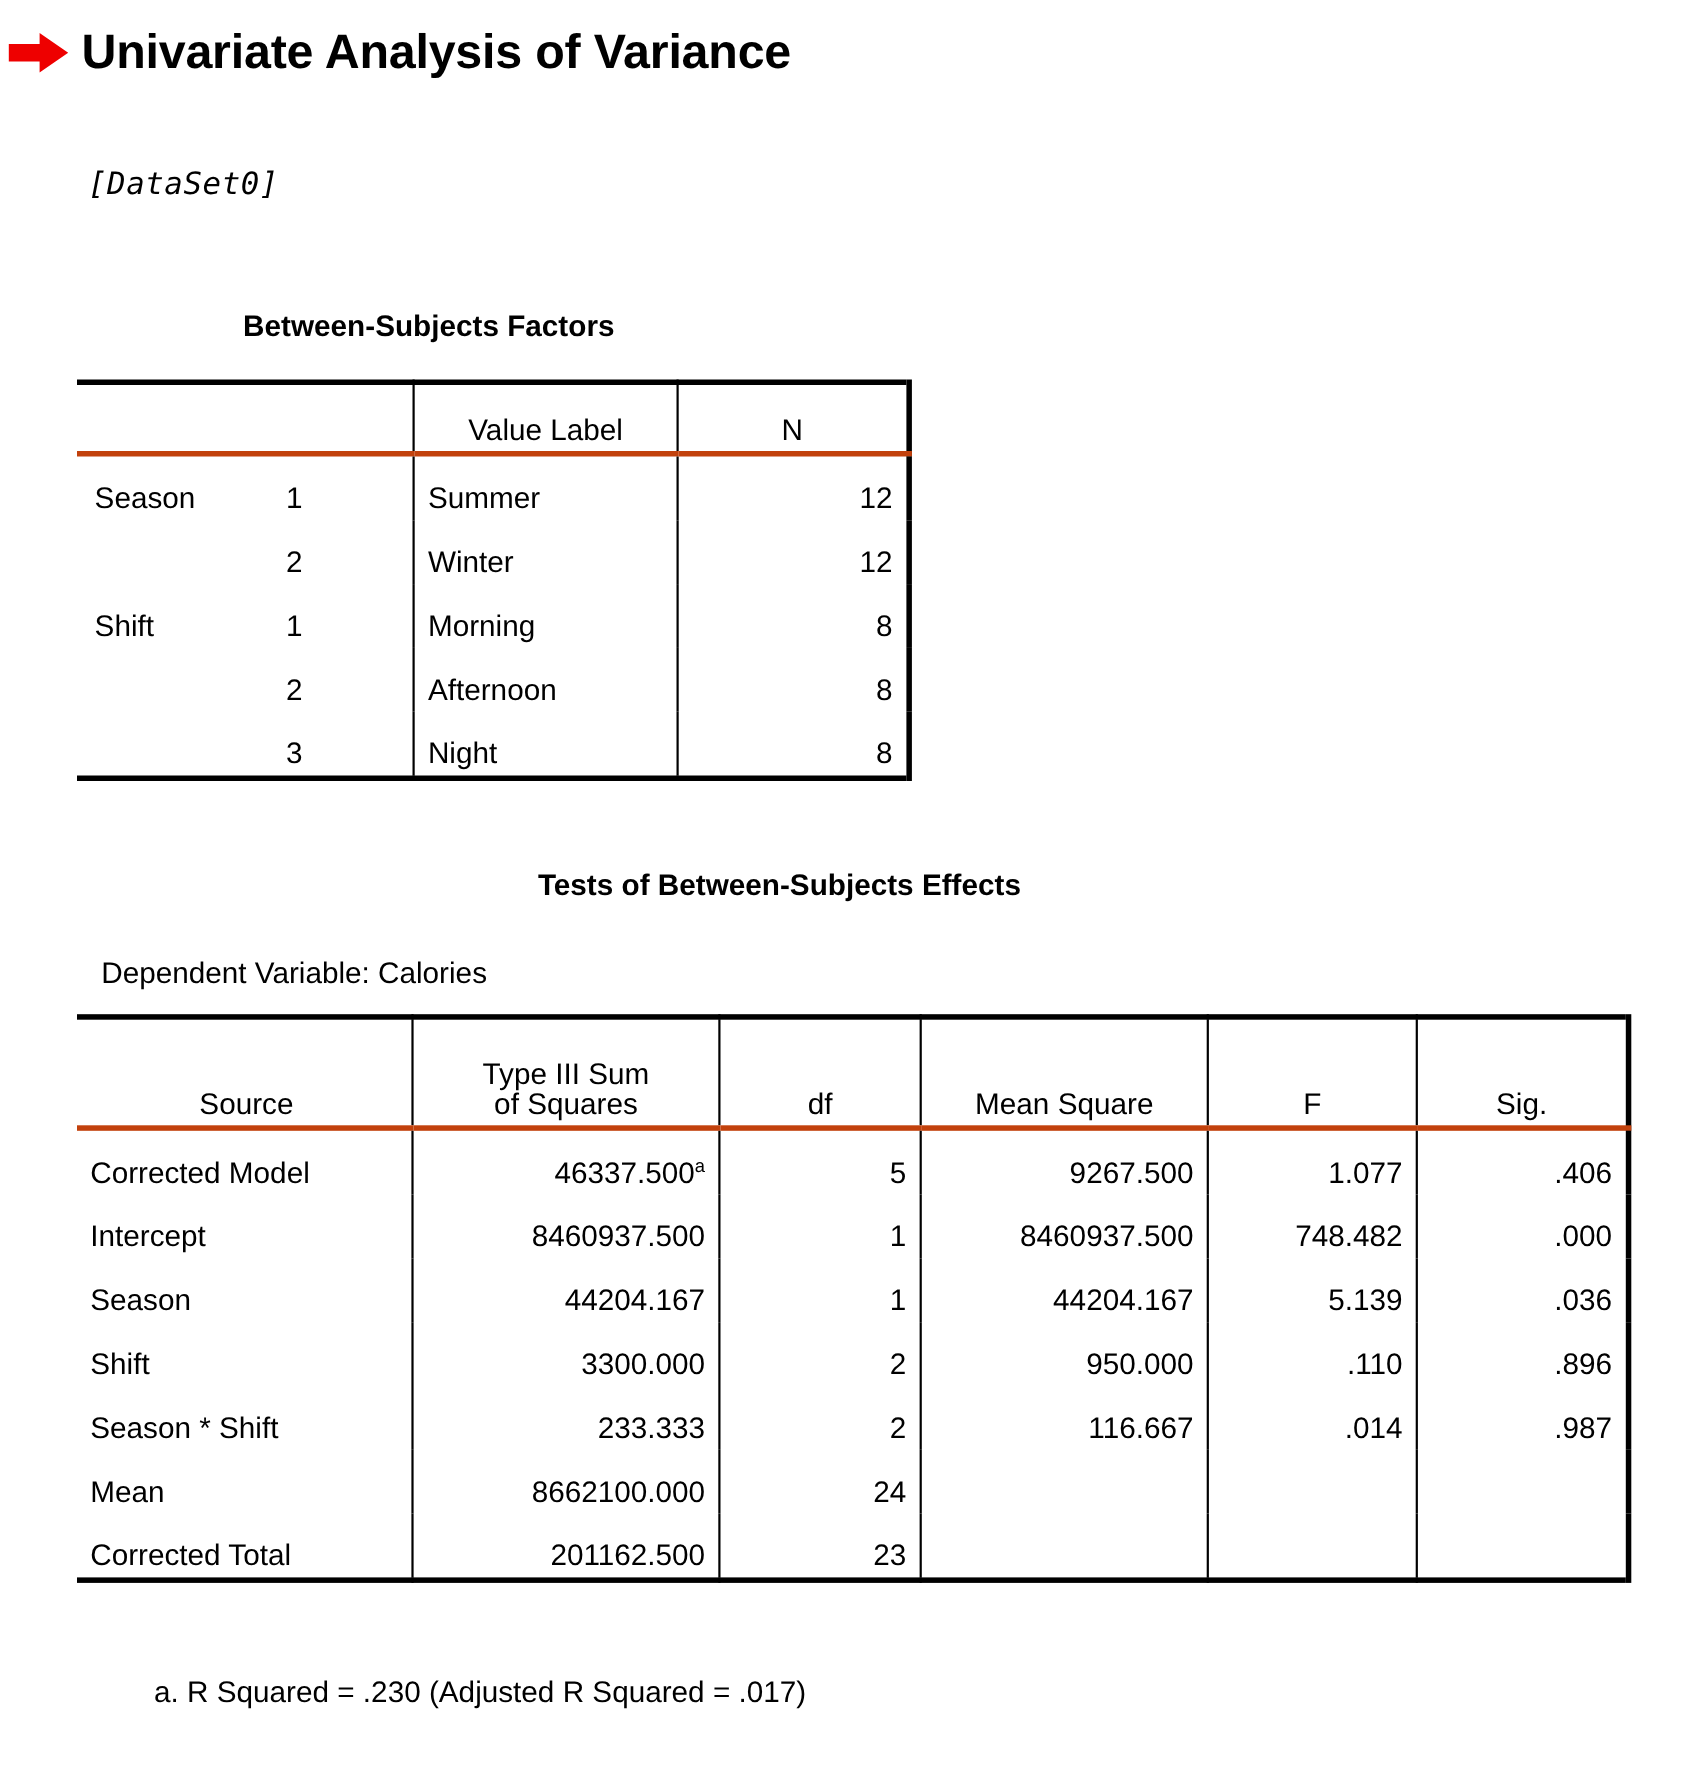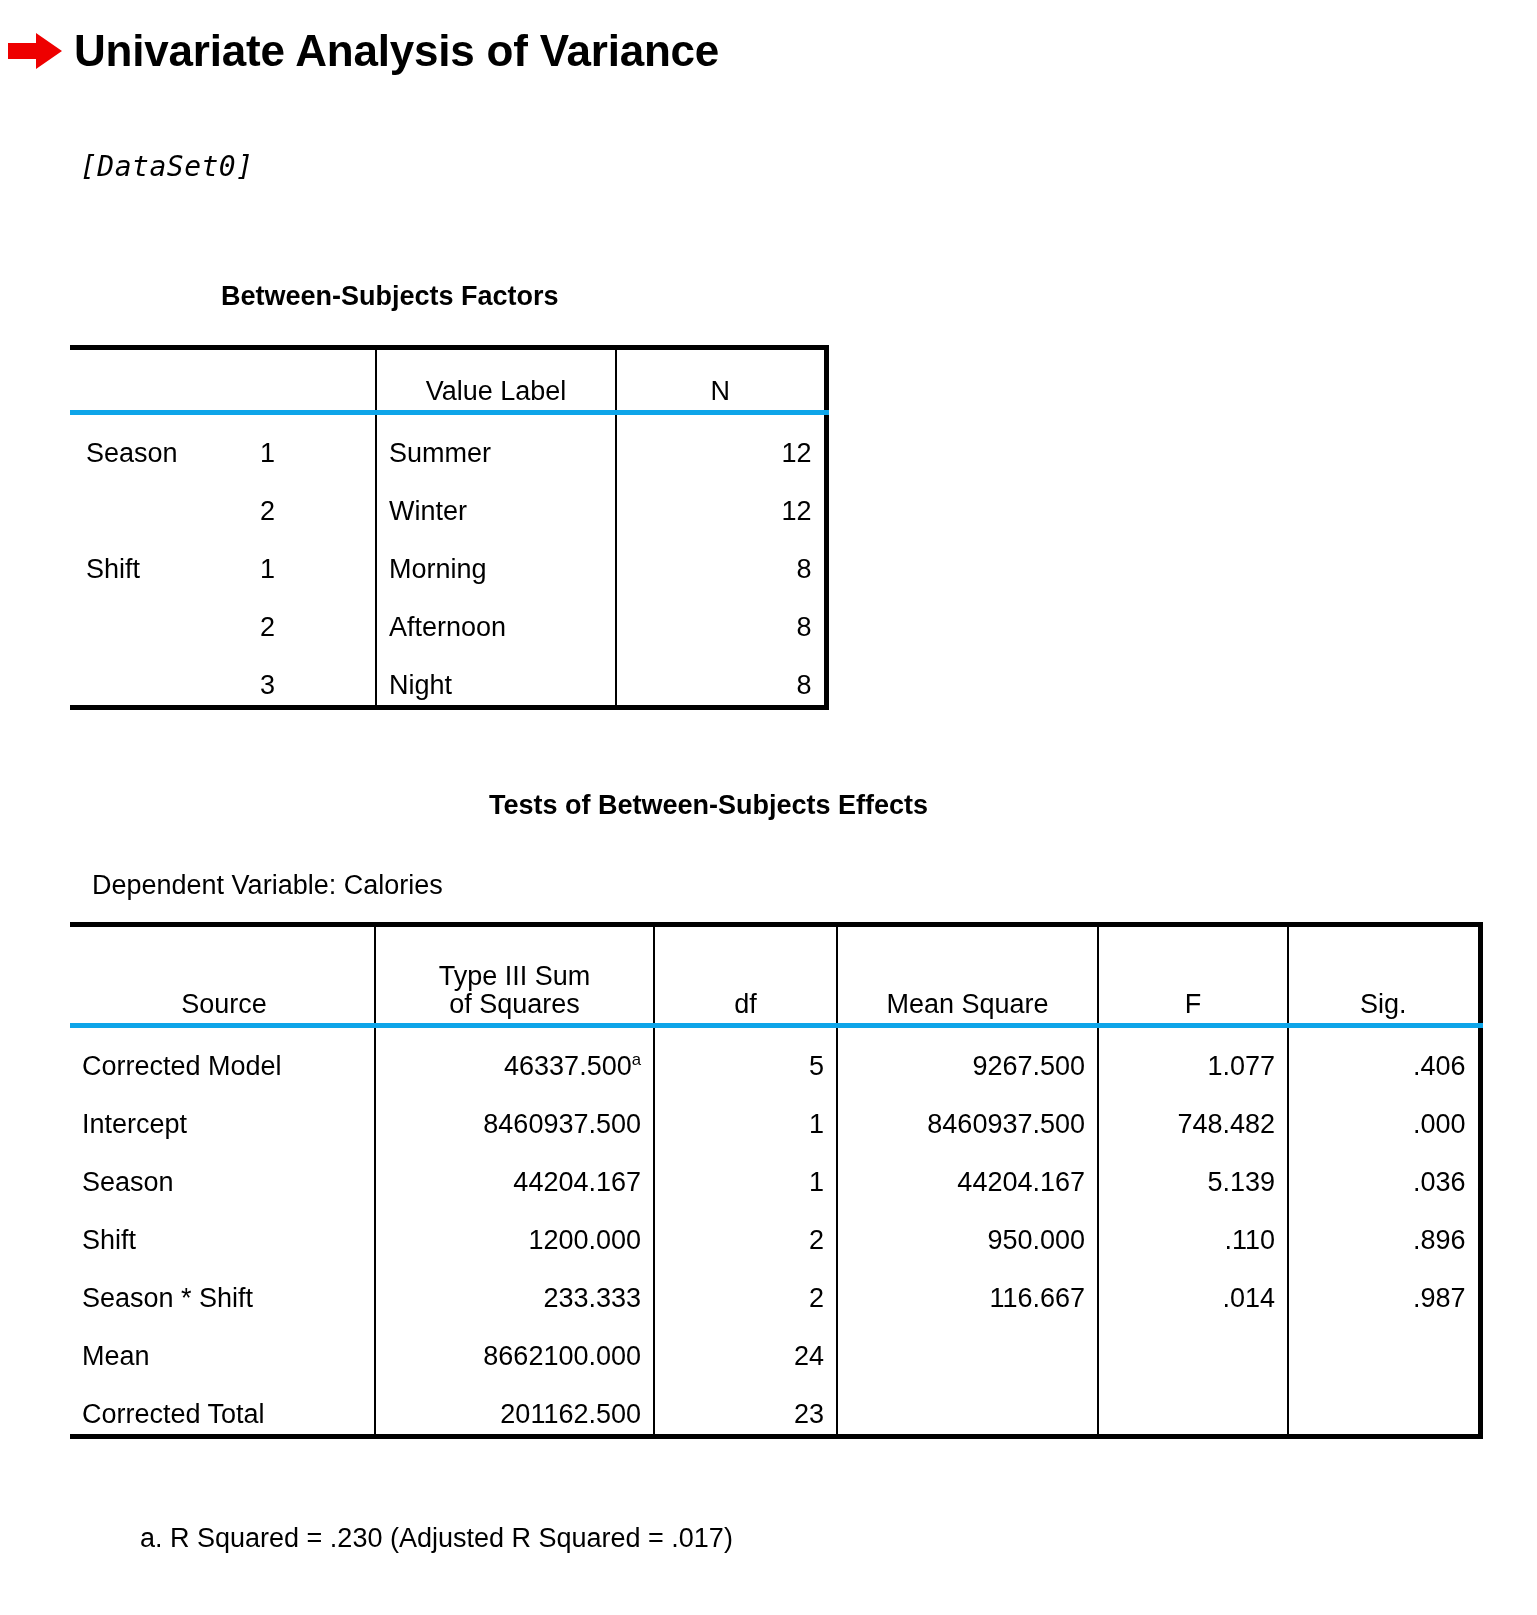--- a/index.html
+++ b/index.html
@@ -13,23 +13,23 @@
     font-family: "Liberation Sans", sans-serif;
     color: #000000;
     position: relative;
     overflow: hidden;
   }
 
   
   #title-row {
     position: absolute;
     left: 0;
-    top: 20px;
+    top: 8px;
     display: flex;
-    align-items: center;
+    align-items: flex-end;
     height: 62px;
   }
   #arrow-icon {
     width: 58px;
     height: 44px;
     flex: 0 0 58px;
     display: block;
     margin-left: 6px;
     margin-right: 10px;
   }
@@ -88,21 +88,21 @@
     padding: 2px 12px 6px 12px;
     line-height: 1.0;
     white-space: nowrap;
   }
   .spss-table .cell.first { border-left: none; }
   .cell.num { text-align: right; }
   .cell.lbl { text-align: left; }
 
   
   .spss-table { border-top: 5px solid #000; border-bottom: 5px solid #000; }
-  .spss-table .head-row > * { border-bottom: 5px solid #0ea5e9; }
+  .spss-table .head-row > * { border-bottom: 5px solid #c2410c; }
   .spss-table .left-edge { border-left: 5px solid #000; }
   .spss-table .right-edge { border-right: 5px solid #000; }
 
   
   #table-factors {
     left: 70px;
     top: 345px;
     width: 756px;
   }
   #table-factors .hdr { height: 50px; }
@@ -255,21 +255,21 @@
       <td class="cell first left-edge lbl">Season</td>
       <td class="cell num">44204.167</td>
       <td class="cell num">1</td>
       <td class="cell num">44204.167</td>
       <td class="cell num">5.139</td>
       <td class="cell num right-edge">.036</td>
     </tr>
 
     <tr>
       <td class="cell first left-edge lbl">Shift</td>
-      <td class="cell num">1200.000</td>
+      <td class="cell num">3300.000</td>
       <td class="cell num">2</td>
       <td class="cell num">950.000</td>
       <td class="cell num">.110</td>
       <td class="cell num right-edge">.896</td>
     </tr>
 
     <tr>
       <td class="cell first left-edge lbl">Season * Shift</td>
       <td class="cell num">233.333</td>
       <td class="cell num">2</td>

